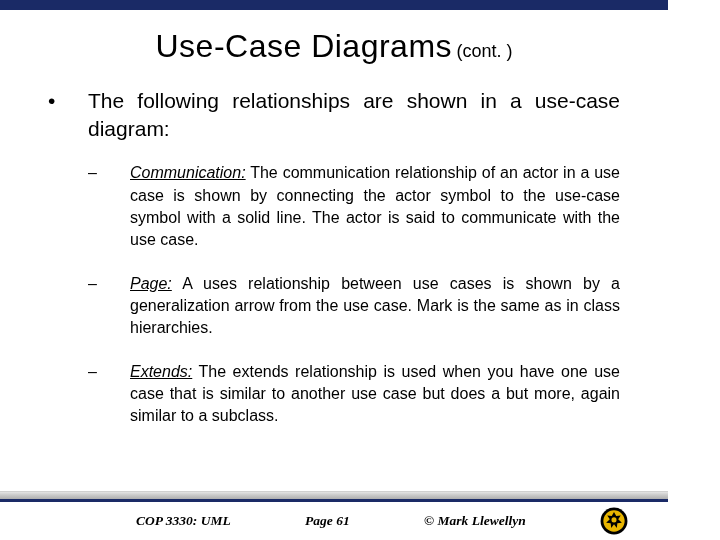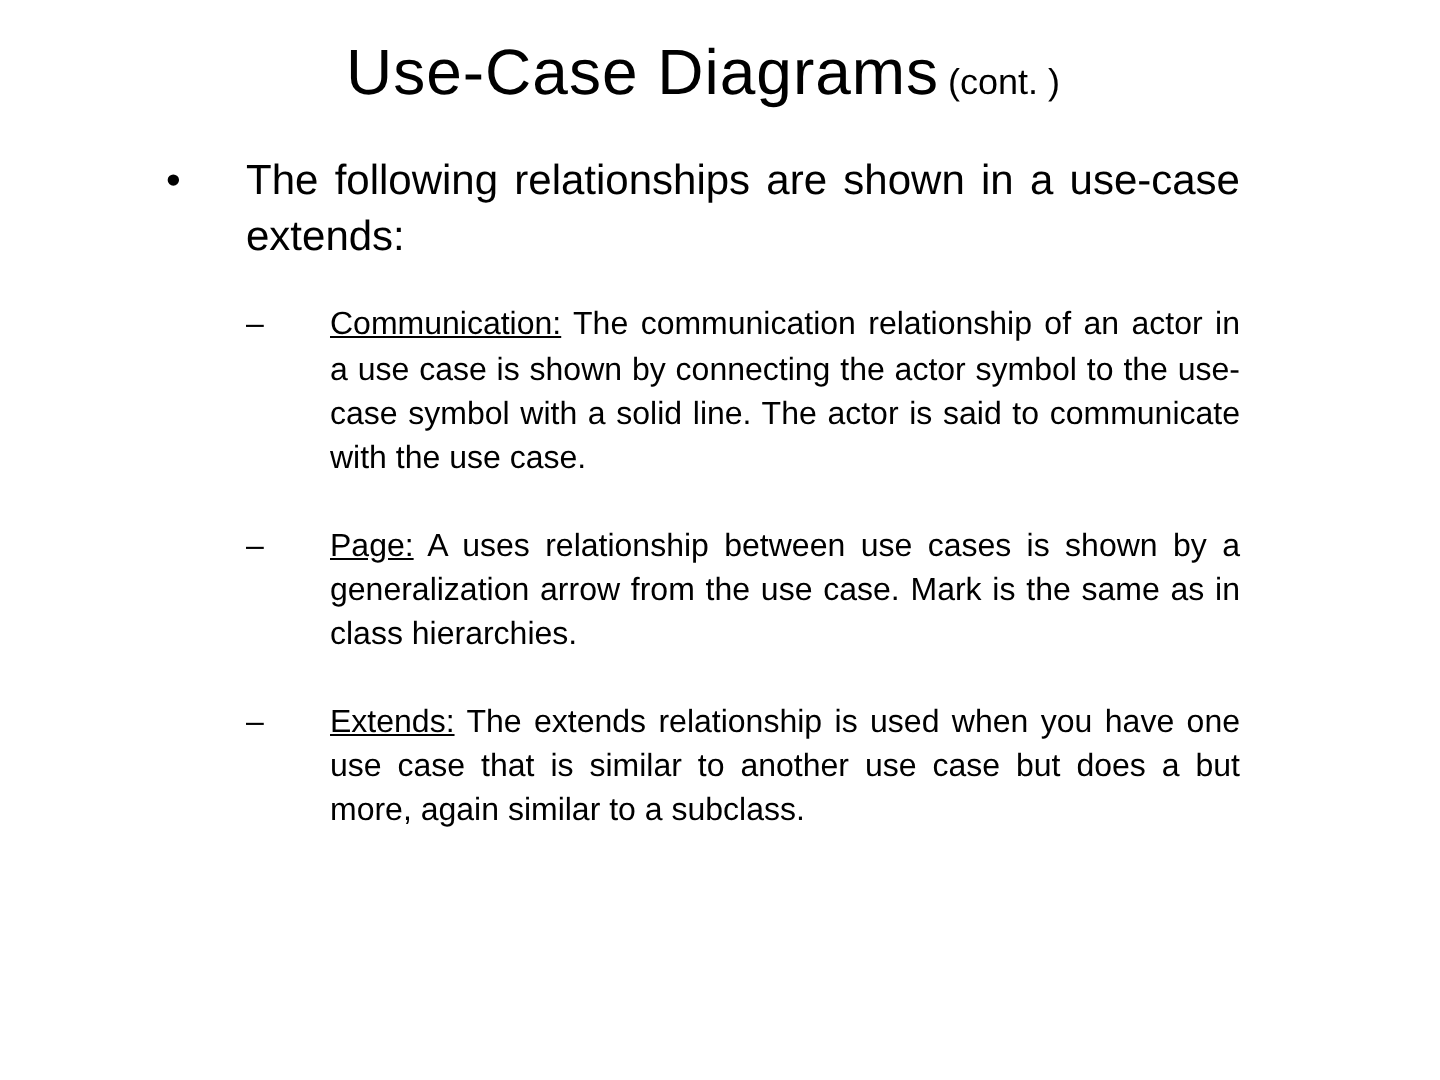--- a/index.html
+++ b/index.html
@@ -1,20 +1,20 @@
 <!DOCTYPE html>
 <html><head>
 <meta charset="utf-8">
 <style>
   * { box-sizing: border-box; margin: 0; padding: 0; }
   html, body { width: 720px; height: 540px; font-family: Arial, Helvetica, sans-serif; background: #fff; }
   .slide {
     width: 668px; height: 540px;
     position: relative;
-    display: flex;  gap: 35px;
+    display: flex; flex-direction: column;
   }
   .top-band {
     height: 10px;
     background: #1a2a66;
   }
   .content {
     flex: 1;
     padding: 18px 48px 0 48px;
     overflow: hidden;
   }
@@ -47,21 +47,21 @@
   .sub-item {
     display: flex;
     font-size: 16px;
     color: #000;
     text-align: justify;
     line-height: 1.38;
     margin-bottom: 22px;
   }
   .sub-item .dash { width: 42px; flex-shrink:0; }
   .sub-item .stext { flex: 1; }
-  .sub-item .uline { text-decoration: underline; }
+  .sub-item .uline { text-decoration: underline; font-style: italic; }
   .footer-wrap {
     flex-shrink: 0;
   }
   .footer-bar {
     height: 8px;
     background: linear-gradient(to bottom, #e4e4e4 0%, #c9c9c9 45%, #aeaeae 100%);
     border-top: 1px solid #d0d0d0;
   }
   .footer-line {
     height: 3px;
@@ -92,32 +92,47 @@
   <div class="top-band"></div>
 
   <div class="content">
     <div class="title-line">
       <span class="title-main">Use-Case Diagrams</span>
       <span class="title-cont">(cont. )</span>
     </div>
 
     <div class="bullet-main">
       <div class="bmark">•</div>
-      <div class="btext">The following relationships are shown in a use-case extends:</div>
+      <div class="btext">The following relationships are shown in a use-case diagram:</div>
     </div>
 
     <div class="sub-list">
       <div class="sub-item">
         <div class="dash">–</div>
         <div class="stext"><span class="uline">Communication:</span><span> The communication relationship of an actor in a use case is shown by connecting the actor symbol to the use-case symbol with a solid line.  The actor is said to communicate with the use case.</span></div>
       </div>
       <div class="sub-item">
         <div class="dash">–</div>
         <div class="stext"><span class="uline">Page:</span><span>  A uses relationship between use cases is shown by a generalization arrow from the use case.  Mark is the same as in class hierarchies.</span></div>
       </div>
       <div class="sub-item">
         <div class="dash">–</div>
         <div class="stext"><span class="uline">Extends:</span><span> The extends relationship is used when you have one use case that is similar to another use case but does a but more, again similar to a subclass.</span></div>
       </div>
     </div>
   </div>
 
+  <div class="footer-wrap">
+    <div class="footer-bar"></div>
+    <div class="footer-line"></div>
+    <div class="footer">
+      <span>COP 3330:  UML</span>
+      <span>Page 61</span>
+      <span>© Mark Llewellyn</span>
+      <svg class="logo" viewBox="0 0 100 100">
+        <circle cx="50" cy="50" r="48" fill="#000"></circle>
+        <circle cx="50" cy="50" r="38" fill="#e8b500"></circle>
+        <path d="M50 18 L58 32 L74 30 L65 44 L78 56 L62 58 L60 75 L50 62 L40 75 L38 58 L22 56 L35 44 L26 30 L42 32 Z" fill="#000"></path>
+        <circle cx="50" cy="46" r="9" fill="#e8b500"></circle>
+      </svg>
+    </div>
+  </div>
 </div>
 
 </body></html>

